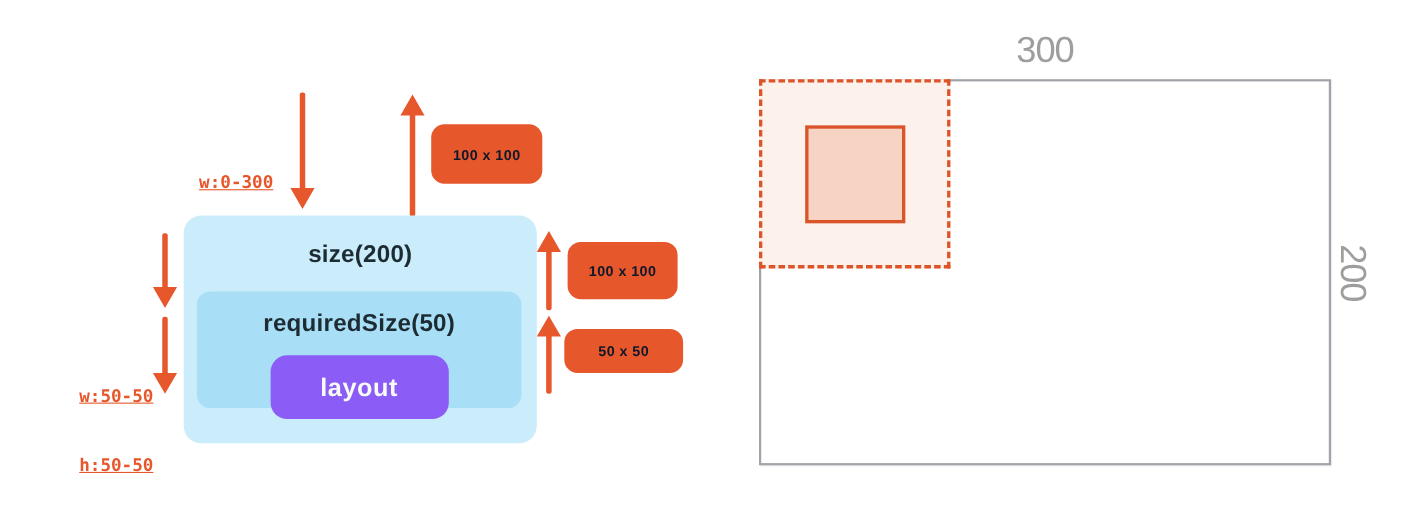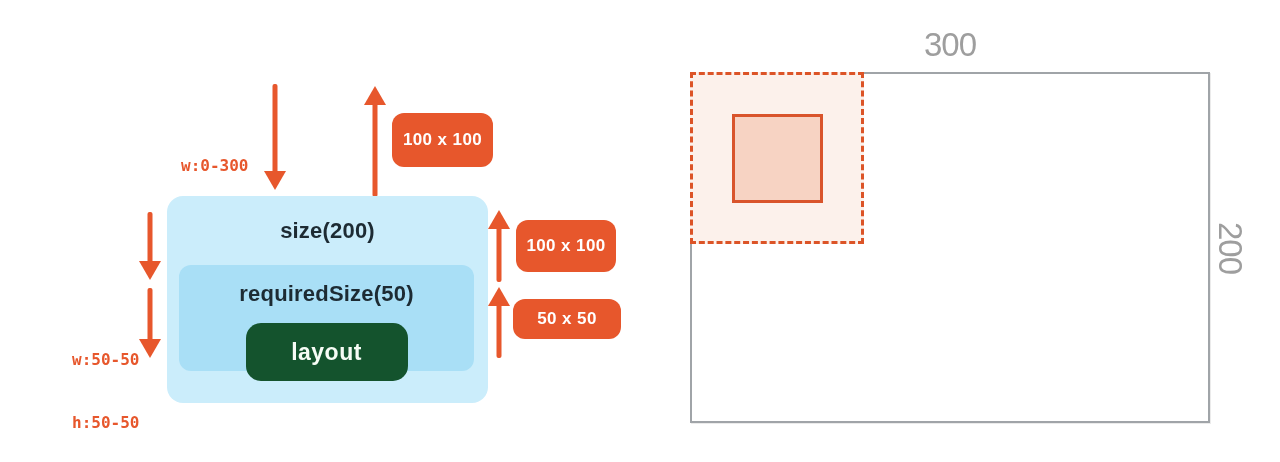--- a/index.html
+++ b/index.html
@@ -5,21 +5,21 @@
   html,body{margin:0;padding:0;background:#ffffff;}
   .canvas{
     position:relative;width:1280px;height:462px;background:#ffffff;
     font-family:"Liberation Sans", sans-serif;overflow:hidden;
   }
   
   .clabel{
     position:absolute;color:#E7572C;font-family:"DejaVu Sans Mono", monospace;
     font-weight:bold;font-size:16px;line-height:20px;white-space:pre;
   }
-  .clabel span{display:block;}
+  .clabel span{display:block;text-decoration:underline;}
   #c1{left:181px;top:116px;}
   #c2{left:29px;top:213px;line-height:22px;}
   #c3{left:29px;top:307px;line-height:21px;margin-left:43px;}
 
   .arrow{position:absolute;width:22px;}
   .arrow .shaft{position:absolute;left:50%;transform:translateX(-50%);width:5px;background:#E7572C;border-radius:2px;}
   .arrow.down .shaft{top:0;bottom:15px;}
   .arrow.down::after{
     content:"";position:absolute;bottom:0;left:50%;transform:translateX(-50%);
     border-left:11px solid transparent;border-right:11px solid transparent;border-top:19px solid #E7572C;
@@ -45,28 +45,28 @@
     color:#1D2B33;font-size:22px;font-weight:bold;letter-spacing:0.2px;
   }
   .outer-box > .box-label{top:22px;}
   .inner-box{
     position:absolute;left:12px;top:69px;width:295px;height:106px;
     background:#A9DFF6;border-radius:12px;
   }
   .inner-box > .box-label{top:16px;}
   .layout-box{
     position:absolute;left:50%;transform:translateX(-50%);top:58px;
-    width:162px;height:58px;background:#14532d;border-radius:15px;
+    width:162px;height:58px;background:#8b5cf6;border-radius:15px;
     display:flex;align-items:center;justify-content:center;
     color:#F6FCF5;font-size:23px;font-weight:bold;letter-spacing:0.5px;
   }
   .badge{
     position:absolute;background:#E7572C;border-radius:12px;
     display:flex;align-items:center;justify-content:center;
-    color:#ffffff;font-size:17px;font-weight:bold;letter-spacing:0.4px;white-space:pre;
+    color:#0f172a;font-size:13px;font-weight:bold;letter-spacing:0.4px;white-space:pre;
   }
   #b1{left:392px;top:113px;width:101px;height:54px;}
   #b2{left:516px;top:220px;width:100px;height:52px;}
   #b3{left:513px;top:299px;width:108px;height:40px;}
 
   
   .parent-rect{
     position:absolute;left:690px;top:72px;width:520px;height:351px;
     border:2px solid #A0A4A8;background:#ffffff;box-sizing:border-box;
     box-shadow:1px 1px 0 rgba(0,0,0,0.08);

